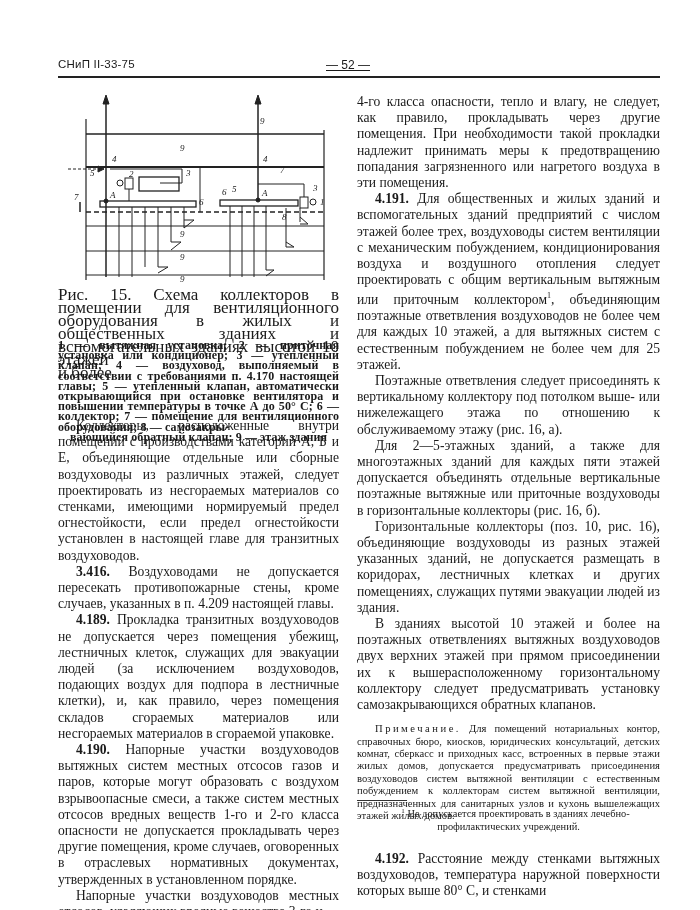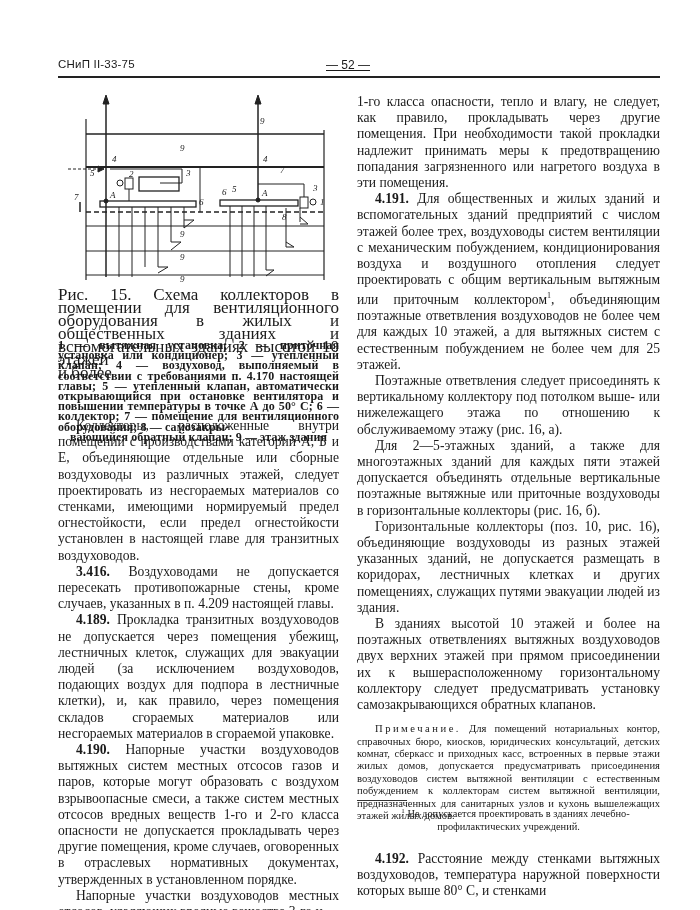--- a/index.html
+++ b/index.html
@@ -136,21 +136,21 @@
 
 <div class="col col-left" style="top:418px;">
   <p class="ind">Коллекторы, расположенные внутри помещений с производствами категорий А, Б и Е, объединяющие отдельные или сборные воздуховоды из различных этажей, следует проектировать из несгораемых материалов со стенками, имеющими нормируемый предел огнестойкости, если предел огнестойкости установлен в настоящей главе для транзитных воздуховодов.</p>
   <p class="ind"><span class="num">3.416.</span><span> Воздуховодами не допускается пересекать противопожарные стены, кроме случаев, указанных в п. 4.209 настоящей главы.</span></p>
   <p class="ind"><span class="num">4.189.</span><span> Прокладка транзитных воздуховодов не допускается через помещения убежищ, лестничных клеток, служащих для эвакуации людей (за исключением воздуховодов, подающих воздух для подпора в лестничные клетки), и, как правило, через помещения складов сгораемых материалов или несгораемых материалов в сгораемой упаковке.</span></p>
   <p class="ind"><span class="num">4.190.</span><span> Напорные участки воздуховодов вытяжных систем местных отсосов газов и паров, которые могут образовать с воздухом взрывоопасные смеси, а также систем местных отсосов вредных веществ 1-го и 2-го класса опасности не допускается прокладывать через другие помещения, кроме случаев, оговоренных в отраслевых нормативных документах, утвержденных в установленном порядке.</span></p>
   <p class="ind">Напорные участки воздуховодов местных отсосов, удаляющих вредные вещества 3-го и</p>
 </div>
 
 <div class="col col-right" style="top:94px;">
-  <p>1-го класса опасности, тепло и влагу, не следует, как правило, прокладывать через другие помещения. При необходимости такой прокладки надлежит принимать меры к предотвращению попадания загрязненного или нагретого воздуха в эти помещения.</p>
+  <p>4-го класса опасности, тепло и влагу, не следует, как правило, прокладывать через другие помещения. При необходимости такой прокладки надлежит принимать меры к предотвращению попадания загрязненного или нагретого воздуха в эти помещения.</p>
   <p class="ind"><span class="num">4.191.</span><span> Для общественных и жилых зданий и вспомогательных зданий предприятий с числом этажей более трех, воздуховоды систем вентиляции с механическим побуждением, кондиционирования воздуха и воздушного отопления следует проектировать с общим вертикальным вытяжным или приточным коллектором</span><sup style="font-size:8px;">1</sup><span>, объединяющим поэтажные ответвления воздуховодов не более чем для каждых 10 этажей, а для вытяжных систем с естественным побуждением не более чем для 25 этажей.</span></p>
   <p class="ind">Поэтажные ответвления следует присоединять к вертикальному коллектору под потолком выше- или нижележащего этажа по отношению к обслуживаемому этажу (рис. 16, а).</p>
   <p class="ind">Для 2—5-этажных зданий, а также для многоэтажных зданий для каждых пяти этажей допускается объединять отдельные вертикальные поэтажные вытяжные или приточные воздуховоды в горизонтальные коллекторы (рис. 16, б).</p>
   <p class="ind">Горизонтальные коллекторы (поз. 10, рис. 16), объединяющие воздуховоды из разных этажей указанных зданий, не допускается размещать в коридорах, лестничных клетках и других помещениях, служащих путями эвакуации людей из здания.</p>
   <p class="ind">В зданиях высотой 10 этажей и более на поэтажных ответвлениях вытяжных воздуховодов двух верхних этажей при прямом присоединении их к вышерасположенному горизонтальному коллектору следует предусматривать установку самозакрывающихся обратных клапанов.</p>
   <p class="ind note" style="margin-top:10px;"><span class="note-label">Примечание.</span><span> Для помещений нотариальных контор, справочных бюро, киосков, юридических консультаций, детских комнат, сберкасс и приходных касс, встроенных в первые этажи жилых домов, допускается предусматривать присоединения воздуховодов систем вытяжной вентиляции с естественным побуждением к коллекторам систем вытяжной вентиляции, предназначенных для санитарных узлов и кухонь вышележащих этажей жилых домов.</span></p>
   <p class="ind" style="margin-top:28px;"><span class="num">4.192.</span><span> Расстояние между стенками вытяжных воздуховодов, температура наружной поверхности которых выше 80° С, и стенками</span></p>
 </div>
 
 <div class="fn-rule"></div>

